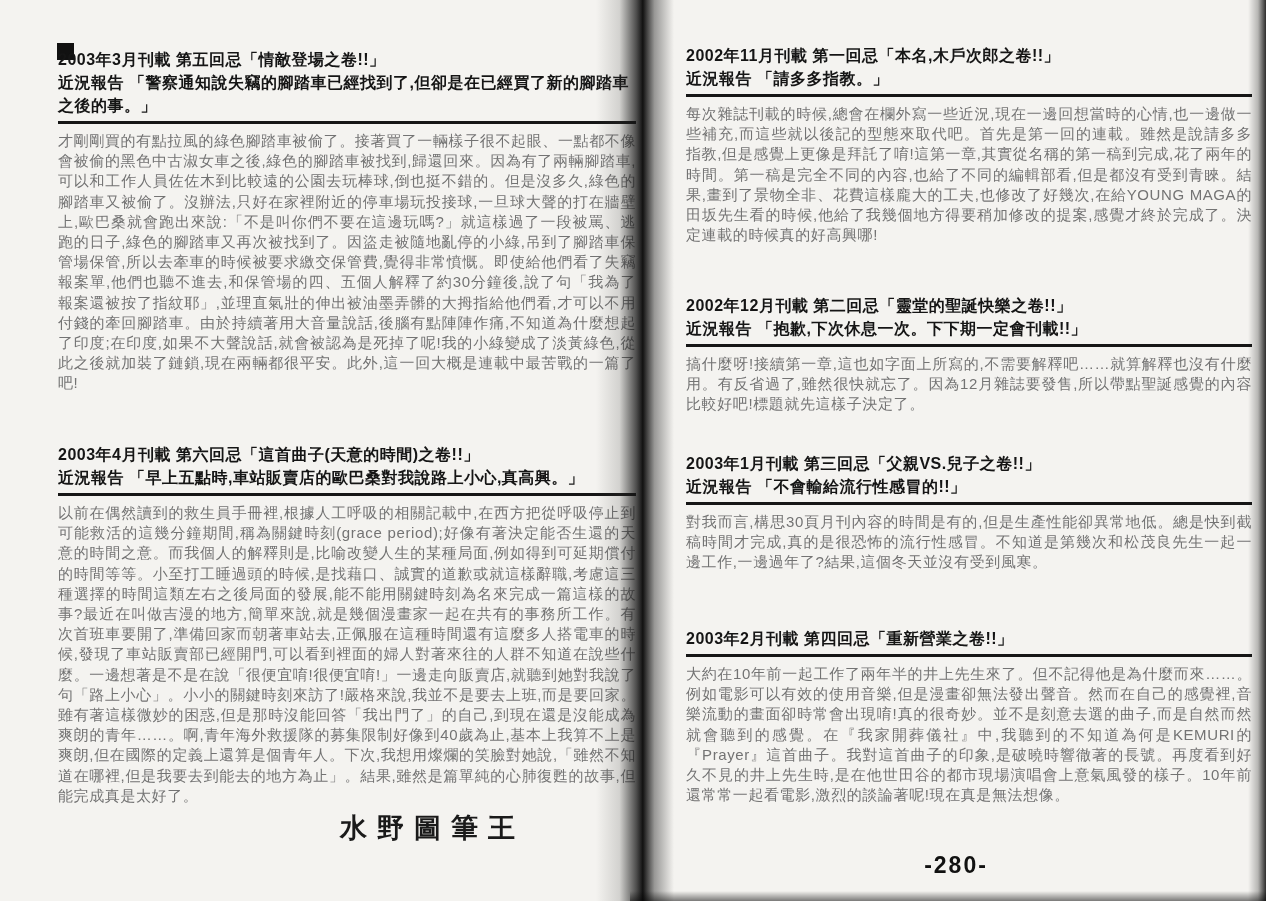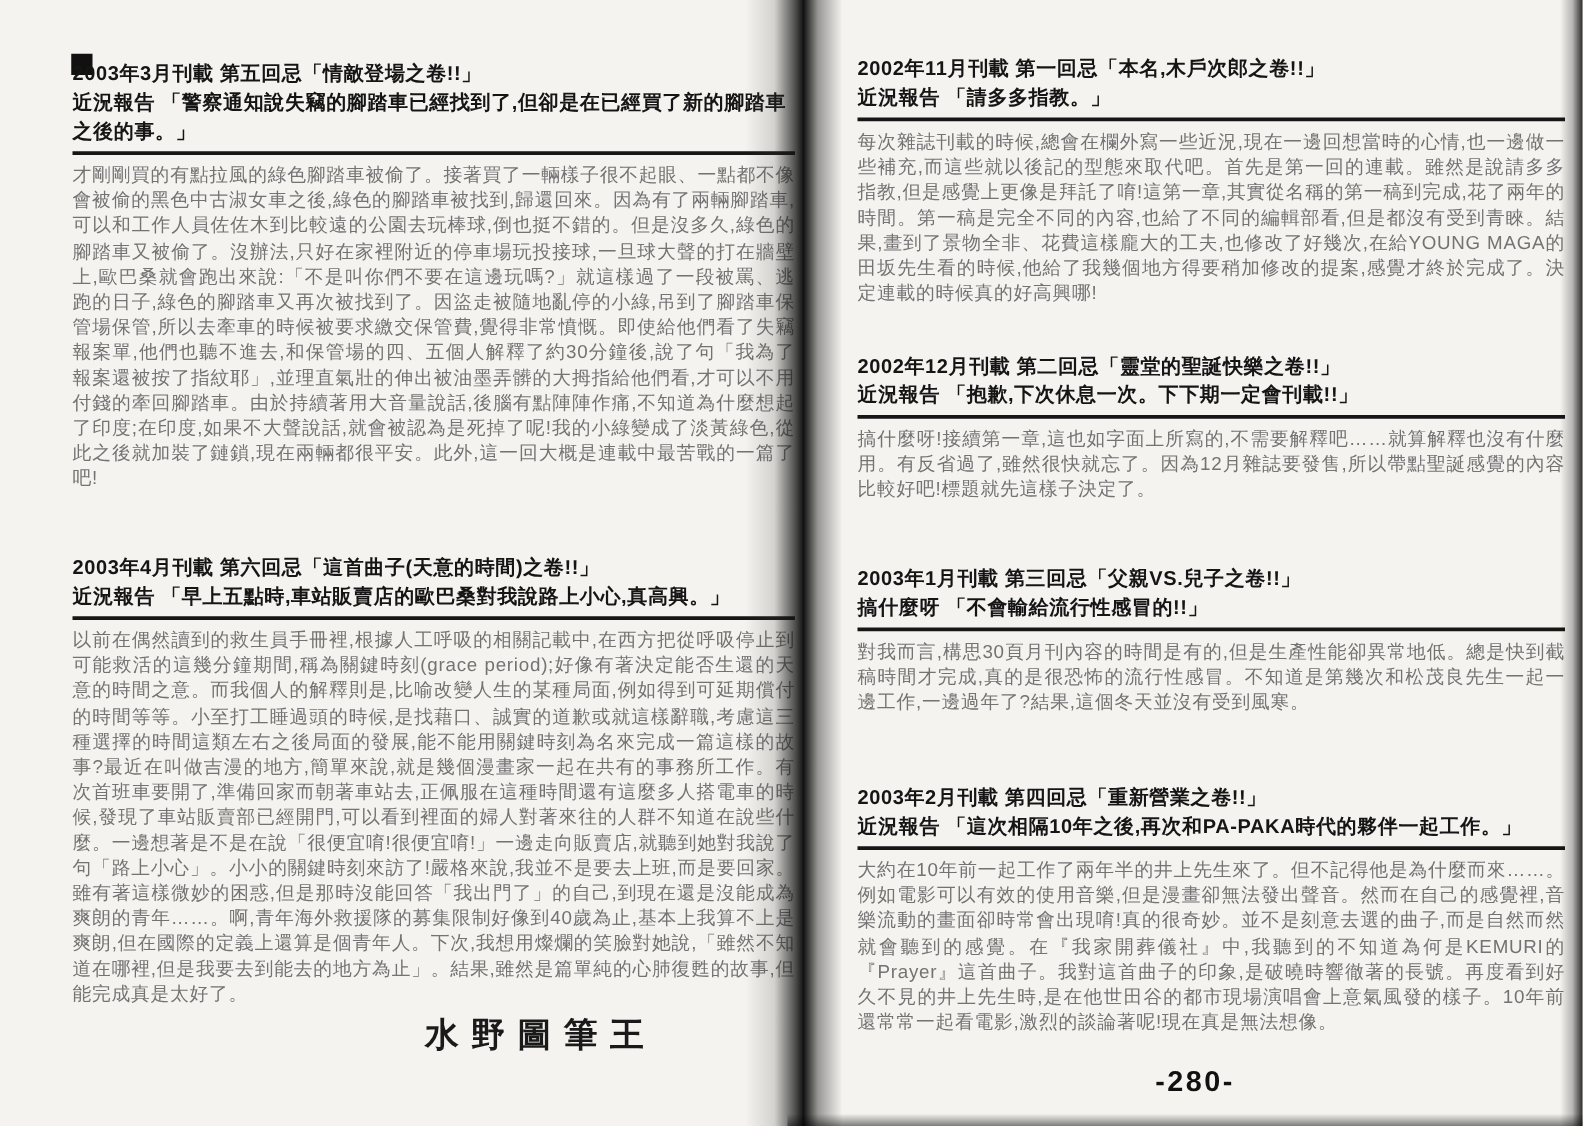--- a/index.html
+++ b/index.html
@@ -76,37 +76,36 @@
 
 <div class="page" id="right-page">
 
   <section class="sec" style="top:44px">
     <h3>2002年11月刊載 第一回忌「本名,木戶次郎之卷!!」</h3>
     <h3>近況報告 「請多多指教。」</h3>
     <div class="rule"></div>
     <p>每次雜誌刊載的時候,總會在欄外寫一些近況,現在一邊回想當時的心情,也一邊做一些補充,而這些就以後記的型態來取代吧。首先是第一回的連載。雖然是說請多多指教,但是感覺上更像是拜託了唷!這第一章,其實從名稱的第一稿到完成,花了兩年的時間。第一稿是完全不同的內容,也給了不同的編輯部看,但是都沒有受到青睞。結果,畫到了景物全非、花費這樣龐大的工夫,也修改了好幾次,在給YOUNG MAGA的田坂先生看的時候,他給了我幾個地方得要稍加修改的提案,感覺才終於完成了。決定連載的時候真的好高興哪!</p>
   </section>
 
-  <section class="sec" style="top:282px">
+  <section class="sec" style="top:294px">
     <h3>2002年12月刊載 第二回忌「靈堂的聖誕快樂之卷!!」</h3>
     <h3>近況報告 「抱歉,下次休息一次。下下期一定會刊載!!」</h3>
     <div class="rule"></div>
     <p>搞什麼呀!接續第一章,這也如字面上所寫的,不需要解釋吧……就算解釋也沒有什麼用。有反省過了,雖然很快就忘了。因為12月雜誌要發售,所以帶點聖誕感覺的內容比較好吧!標題就先這樣子決定了。</p>
   </section>
 
   <section class="sec" style="top:452px">
     <h3>2003年1月刊載 第三回忌「父親VS.兒子之卷!!」</h3>
-    <h3>搞什麼呀 「不會輸給流行性感冒的!!」</h3>
+    <h3>近況報告 「不會輸給流行性感冒的!!」</h3>
     <div class="rule"></div>
     <p>對我而言,構思30頁月刊內容的時間是有的,但是生產性能卻異常地低。總是快到截稿時間才完成,真的是很恐怖的流行性感冒。不知道是第幾次和松茂良先生一起一邊工作,一邊過年了?結果,這個冬天並沒有受到風寒。</p>
   </section>
 
   <section class="sec" style="top:627px">
     <h3>2003年2月刊載 第四回忌「重新營業之卷!!」</h3>
-    <h3>近況報告 「這次相隔10年之後,再次和PA-PAKA時代的夥伴一起工作。」</h3>
     <div class="rule"></div>
     <p>大約在10年前一起工作了兩年半的井上先生來了。但不記得他是為什麼而來……。例如電影可以有效的使用音樂,但是漫畫卻無法發出聲音。然而在自己的感覺裡,音樂流動的畫面卻時常會出現唷!真的很奇妙。並不是刻意去選的曲子,而是自然而然就會聽到的感覺。在『我家開葬儀社』中,我聽到的不知道為何是KEMURI的『Prayer』這首曲子。我對這首曲子的印象,是破曉時響徹著的長號。再度看到好久不見的井上先生時,是在他世田谷的都市現場演唱會上意氣風發的樣子。10年前還常常一起看電影,激烈的談論著呢!現在真是無法想像。</p>
   </section>
 
   <div id="page-number">-280-</div>
 </div>
 
 <div id="gutter"></div>
 <div id="right-edge"></div>
 <div id="bottom-edge"></div>

